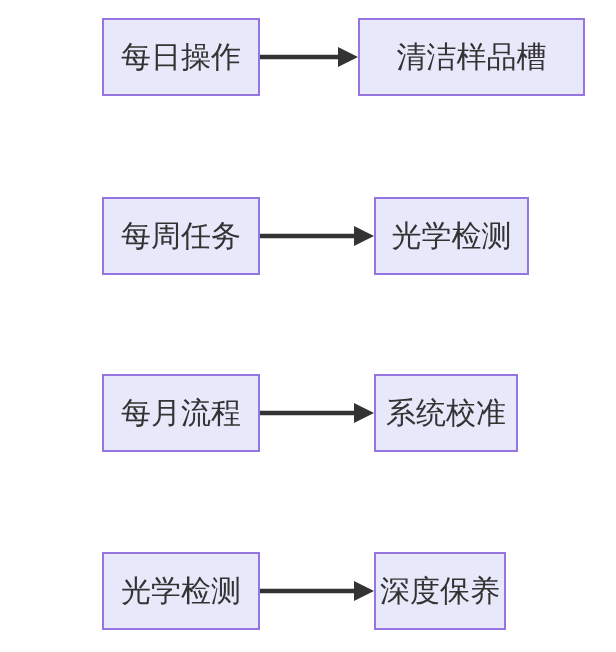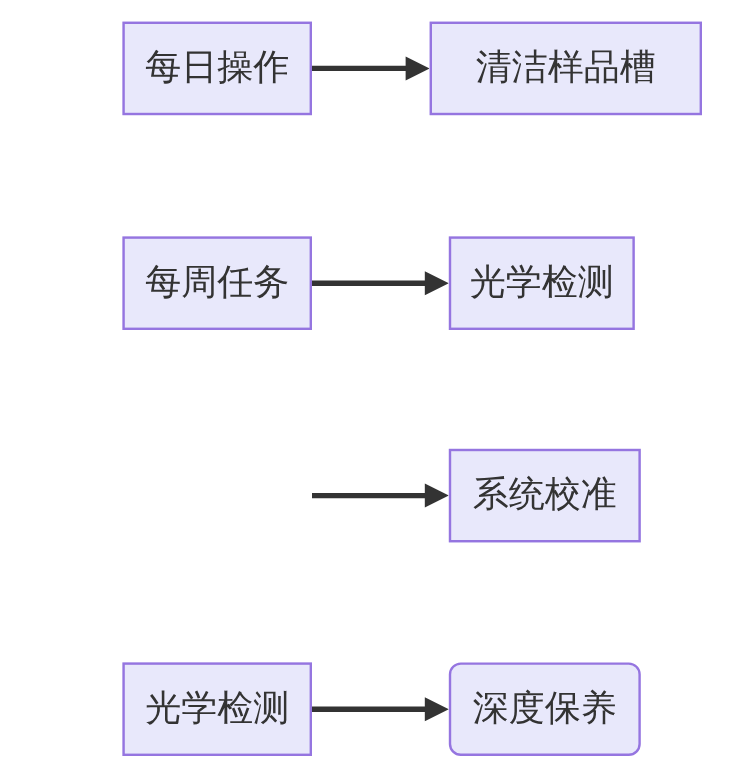--- a/index.html
+++ b/index.html
@@ -45,22 +45,22 @@
   }
   .node-source {
     left: 102px;
     width: 158px;
   }
   .node-target {
     
   }
   .row-1 .node-target { left: 358px; width: 227px; }
   .row-2 .node-target { left: 374px; width: 155px; }
-  .row-3 .node-target { left: 374px; width: 160px; }
-  .row-4 .node-target { left: 374px; width: 160px; border-radius: 10px; }
+  .row-3 .node-target { left: 374px; width: 144px; }
+  .row-4 .node-target { left: 374px; width: 132px; }
 
   .edge {
     position: absolute;
     top: 0;
     height: 78px;
     pointer-events: none;
   }
   .row-1 .edge { left: 260px; width: 98px; }
   .row-2 .edge { left: 260px; width: 114px; }
   .row-3 .edge { left: 260px; width: 114px; }
@@ -105,20 +105,23 @@
         <line x1="0" y1="39" x2="96" y2="39" stroke="#333333" stroke-width="4.5"></line>
         <polygon points="94,29 114,39 94,49" fill="#333333"></polygon>
       </svg>
     </div>
     <div class="node node-target">
       <span class="node-label">光学检测</span>
     </div>
   </div>
 
   <div class="flow-row row-3">
+    <div class="node node-source">
+      <span class="node-label">每月流程</span>
+    </div>
     <div class="edge">
       <svg viewBox="0 0 114 78" preserveAspectRatio="none" aria-hidden="true">
         <line x1="0" y1="39" x2="96" y2="39" stroke="#333333" stroke-width="4.5"></line>
         <polygon points="94,29 114,39 94,49" fill="#333333"></polygon>
       </svg>
     </div>
     <div class="node node-target">
       <span class="node-label">系统校准</span>
     </div>
   </div>

